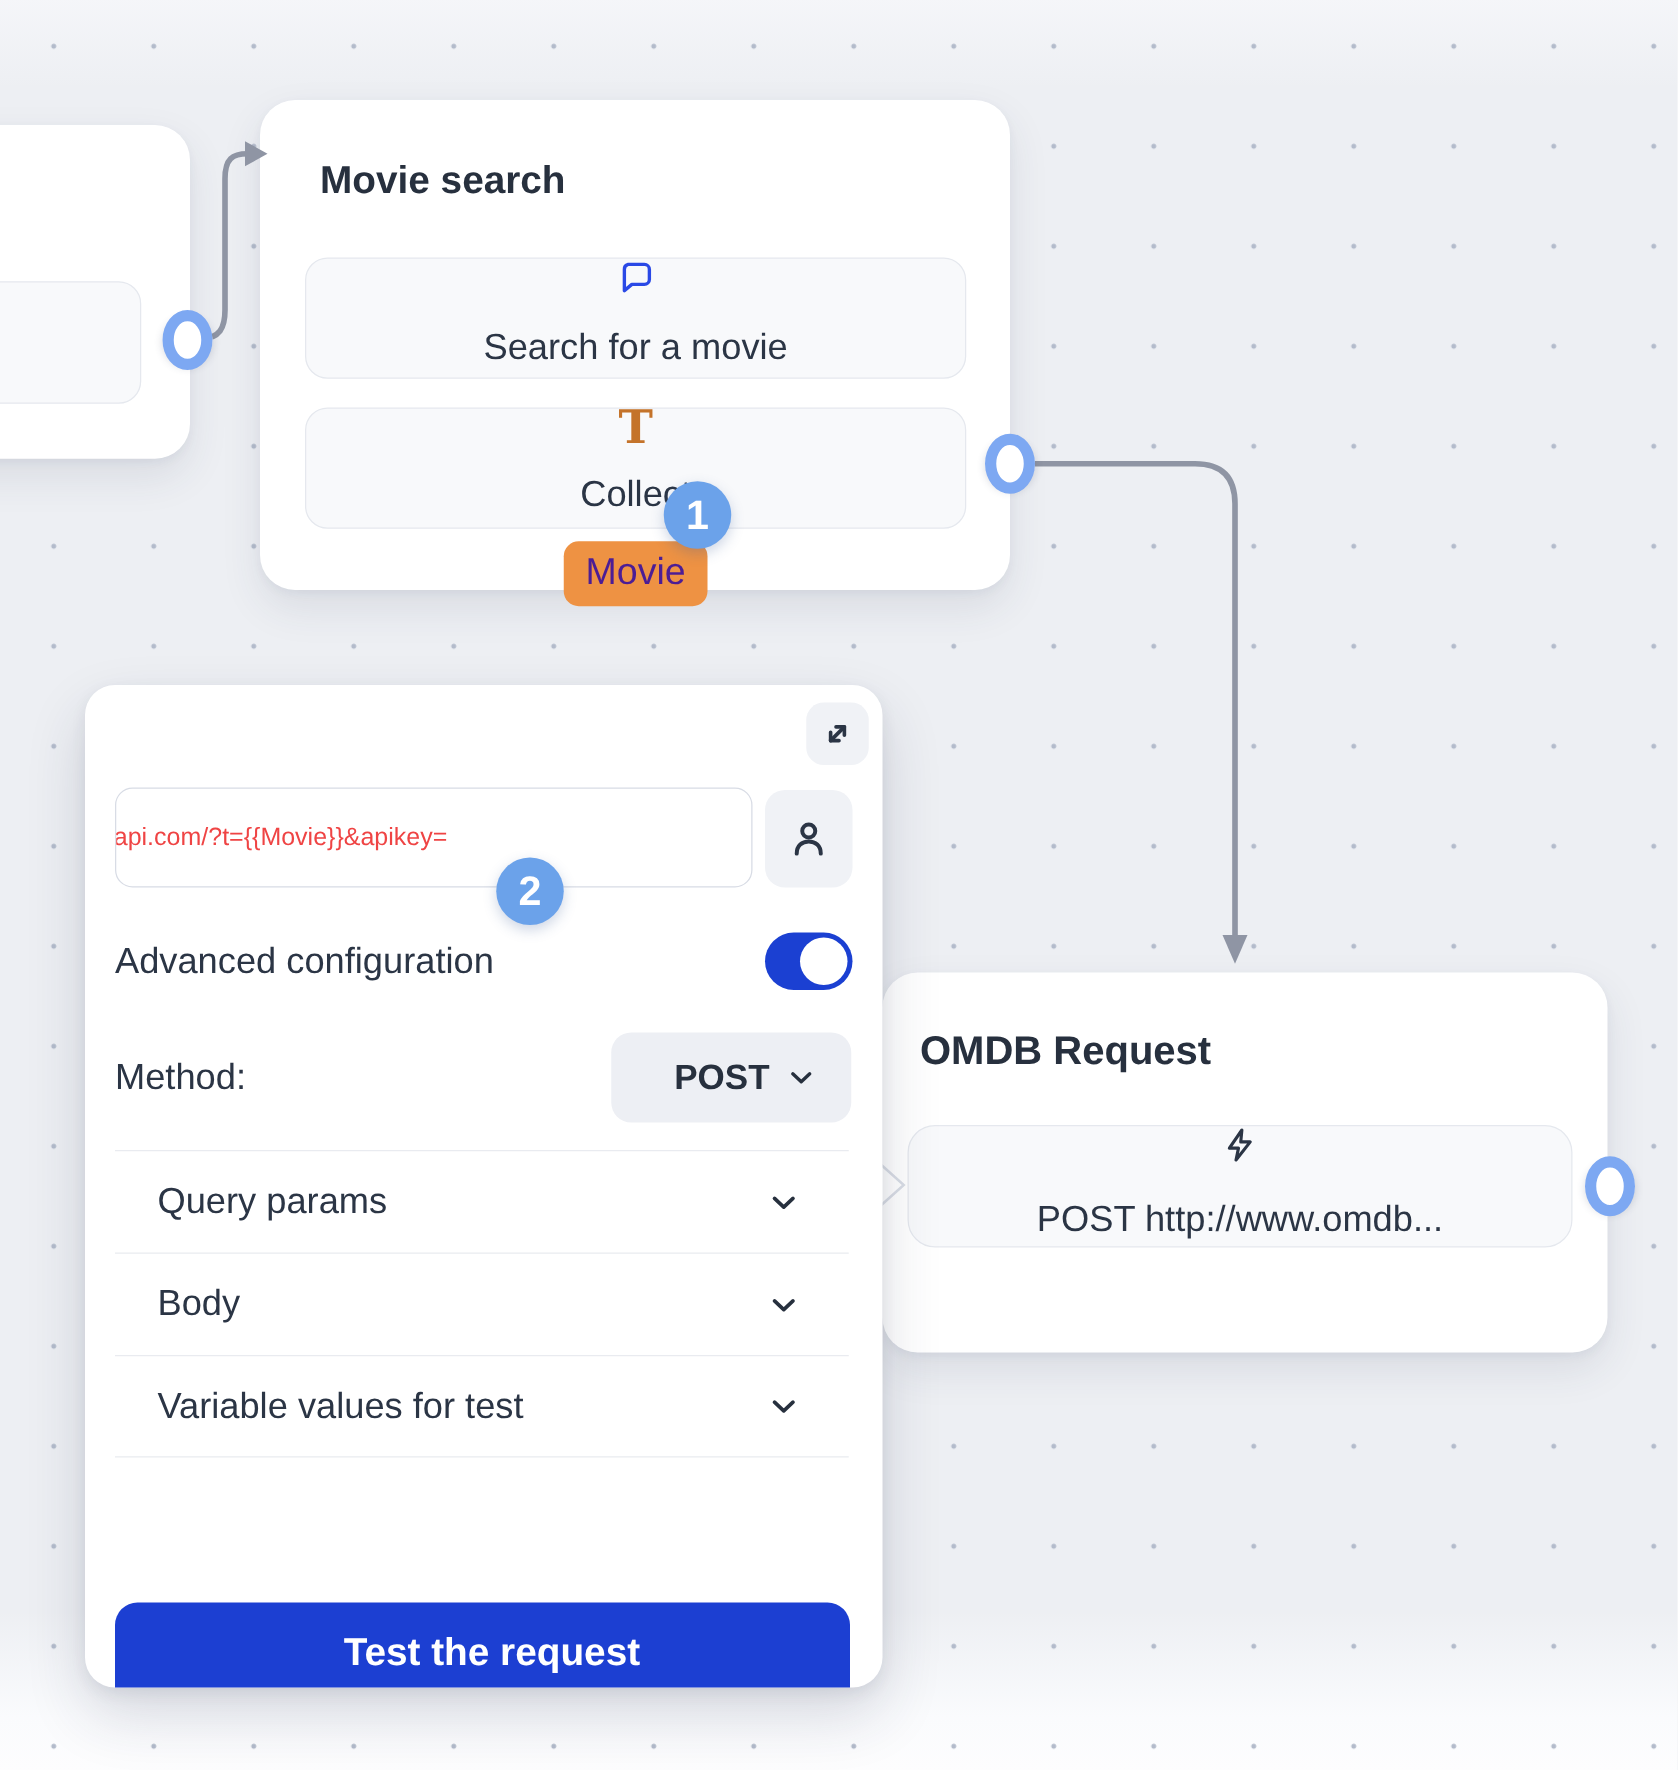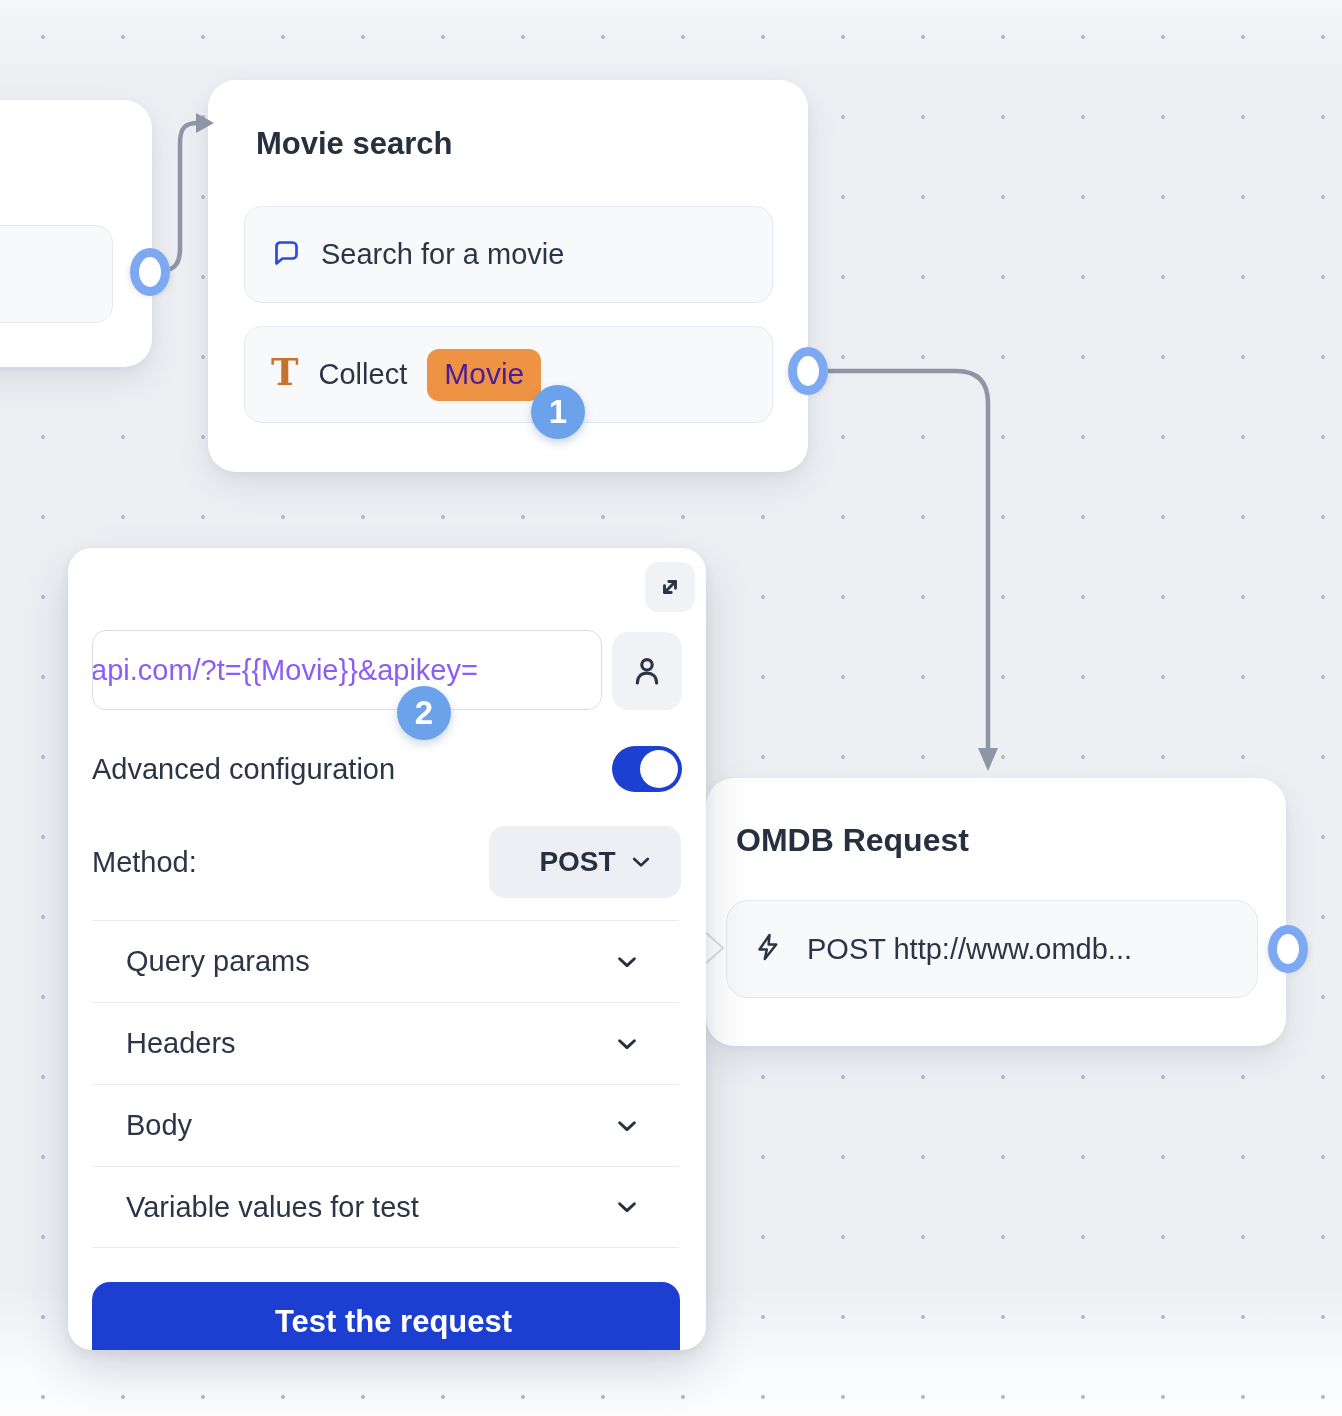--- a/index.html
+++ b/index.html
@@ -19,42 +19,42 @@
   }
 
   
   .card {
     position:absolute; background:#fff; border-radius:28px;
     box-shadow:0 14px 32px rgba(45,55,90,.10), 0 3px 8px rgba(45,55,90,.05);
   }
   .card-title { font-size:31px; font-weight:700; color:#27303e; white-space:nowrap; }
   .node-item {
     position:absolute; background:#f8f9fb; border:1.5px solid #e5e8ee; border-radius:18px;
-    display:flex; align-items:center; padding:0 26px; gap:20px; white-space:nowrap;
+    display:flex; align-items:center; padding:0 26px; gap:20px; white-space:nowrap;flex-direction:column;
   }
   .node-item .item-label { font-size:29px; color:#2b3545; }
 
   
   .node-left { left:-180px; top:100px; width:332px; height:267px; }
   .node-left .node-item { left:120px; top:125px; width:173px; height:98px; }
 
   
   .node-movie { left:208px; top:80px; width:600px; height:392px; }
   .node-movie .card-title { position:absolute; left:48px; top:46px; }
   .item-search { left:36px; top:126px; width:529px; height:97px; }
   .item-collect { left:36px; top:246px; width:529px; height:97px; }
   .t-icon { font-family:"DejaVu Serif","Liberation Serif",serif; font-weight:700;
             font-size:37px; color:#c4732a; line-height:1; margin-top:-4px; }
   .var-badge {
     background:#ee9243; color:#4c1d95; font-size:30px; padding:5px 17px 8px;
     border-radius:12px; line-height:1.3;
   }
 
   
-  .node-omdb { left:706px; top:778px; width:580px; height:268px; z-index:4; }
+  .node-omdb { left:706px; top:778px; width:580px; height:304px; z-index:4; }
   .node-omdb .card-title { position:absolute; left:30px; top:44px; font-size:32px; }
   .item-omdb { left:20px; top:122px; width:532px; height:98px; border-radius:22px;gap:24px; }
   .in-notch { position:absolute; left:-2px; top:152px; }
 
   
   .step-badge {
     position:absolute; width:54px; height:54px; border-radius:50%;
     background:#6ba2ea; color:#fff; font-size:33px; font-weight:700;
     display:flex; align-items:center; justify-content:center;
     box-shadow:0 4px 10px rgba(60,90,150,.25); z-index:12;
@@ -89,21 +89,21 @@
     position:absolute; background:#f0f2f6; border:none; border-radius:14px; cursor:pointer;
     display:flex; align-items:center; justify-content:center;
   }
   .expand-btn { left:577px; top:14px; width:50px; height:50px; }
   .person-btn { left:544px; top:84px; width:70px; height:78px; border-radius:16px; }
   .url-input {
     position:absolute; left:24px; top:82px; width:510px; height:80px;
     border:1.5px solid #d8dce5; border-radius:14px; background:#fff;
     display:flex; align-items:center; padding-left:16px; overflow:hidden;
   }
-  .url-input .url-text { font-size:29px; color:#8b5cf6; white-space:nowrap; margin-left:-18px; }
+  .url-input .url-text { font-size:20px; color:#ef4444; white-space:nowrap; margin-left:-18px; }
   .adv-row {
     position:absolute; left:24px; top:198px; width:590px; height:46px;
     display:flex; align-items:center; justify-content:space-between;gap:36px;
   }
   .panel-label { font-size:29px; color:#2b3545; }
   .toggle { width:70px; height:46px; border-radius:23px; background:#1b40d2; position:relative; cursor:pointer; }
   .toggle::after { content:""; position:absolute; right:4px; top:4px; width:38px; height:38px;
                    border-radius:50%; background:#fff; }
   .method-row {
     position:absolute; left:24px; top:278px; width:589px; height:72px;
@@ -221,26 +221,20 @@
     </div>
 
     <div class="sections">
       <div class="section-row">
         <span class="panel-label">Query params</span>
         <svg width="24" height="24" viewBox="0 0 26 26">
           <path d="M5 9.5 L13 17 L21 9.5" fill="none" stroke="#27303e" stroke-width="3.2" stroke-linecap="round" stroke-linejoin="round"></path>
         </svg>
       </div>
       <div class="section-row">
-        <span class="panel-label">Headers</span>
-        <svg width="24" height="24" viewBox="0 0 26 26">
-          <path d="M5 9.5 L13 17 L21 9.5" fill="none" stroke="#27303e" stroke-width="3.2" stroke-linecap="round" stroke-linejoin="round"></path>
-        </svg>
-      </div>
-      <div class="section-row">
         <span class="panel-label">Body</span>
         <svg width="24" height="24" viewBox="0 0 26 26">
           <path d="M5 9.5 L13 17 L21 9.5" fill="none" stroke="#27303e" stroke-width="3.2" stroke-linecap="round" stroke-linejoin="round"></path>
         </svg>
       </div>
       <div class="section-row">
         <span class="panel-label">Variable values for test</span>
         <svg width="24" height="24" viewBox="0 0 26 26">
           <path d="M5 9.5 L13 17 L21 9.5" fill="none" stroke="#27303e" stroke-width="3.2" stroke-linecap="round" stroke-linejoin="round"></path>
         </svg>

